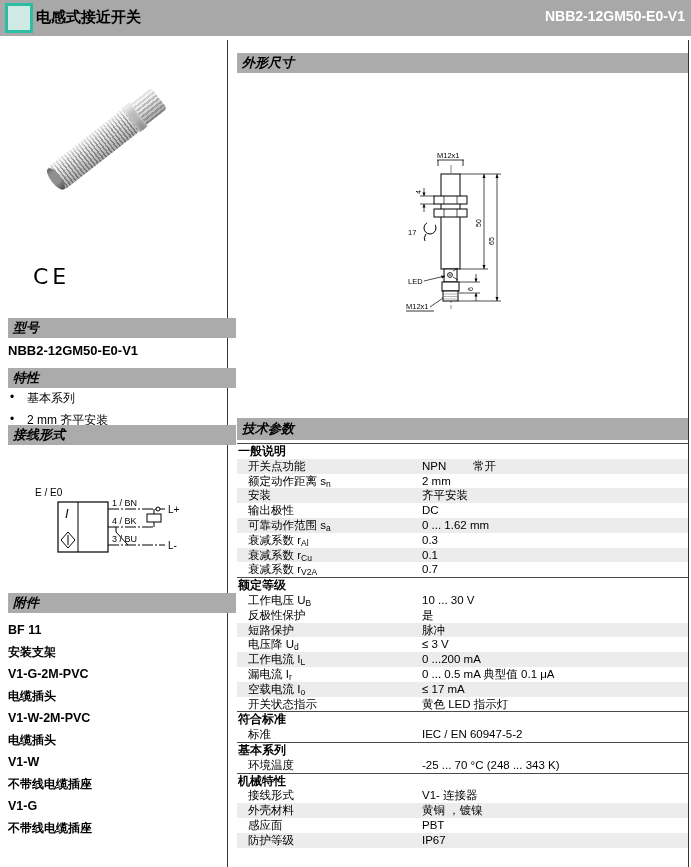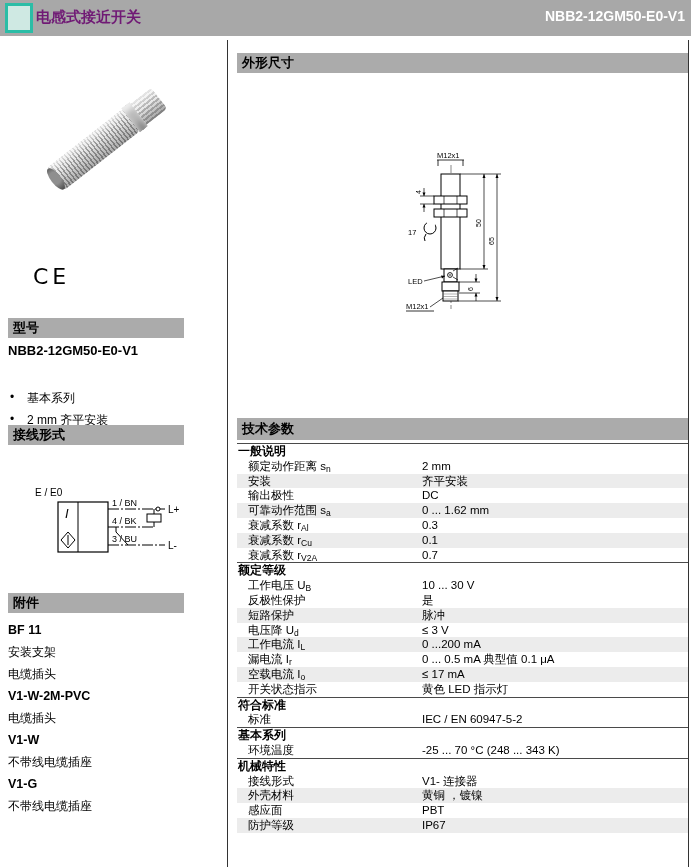--- a/index.html
+++ b/index.html
@@ -2,41 +2,41 @@
 <html><head>
 <meta charset="utf-8">
 <style>
   html,body{margin:0;padding:0;background:#fff;}
   #page{position:relative;width:691px;height:867px;background:#fff;overflow:hidden;
         font-family:"Liberation Sans","DejaVu Sans",sans-serif;color:#000;}
 
   
   .tophdr{position:absolute;left:0;top:0;width:691px;height:36px;background:#a8a8a8;}
   .logo{position:absolute;left:5px;top:3px;width:22px;height:24px;background:#cfe9e3;border:3px solid #2bbda6;}
-  .tophdr-title{position:absolute;left:36px;top:8px;font-size:15px;font-weight:bold;color:#701a75;}
+  .tophdr-title{position:absolute;left:36px;top:8px;font-size:15px;font-weight:bold;color:#000000;}
   .tophdr-pn{position:absolute;right:6px;top:8px;font-size:14px;font-weight:bold;color:#fff;}
 
   
   .vline{position:absolute;top:40px;bottom:0;width:1px;background:#333;}
   .vline.mid{left:227px;} .vline.right{left:688px;}
 
   
   .bar{position:absolute;background:#ababab;font-weight:bold;font-size:13px;
-       line-height:20px;padding-left:5px;box-sizing:border-box;height:20px;}
-  .bar.left{left:8px;width:176px;}
+       line-height:20px;padding-left:5px;box-sizing:border-box;height:20px;font-style:italic;}
+  .bar.left{left:8px;width:228px;}
   .bar.right{left:237px;width:451px;}
 
   
   .model-value{position:absolute;left:8px;top:343px;font-size:13px;font-weight:bold;}
   .features{position:absolute;left:10px;top:390px;font-size:12px;}
   .feature-item{margin-bottom:5px;display:flex;}
   .feature-item .bullet{width:17px;}
   .accessories{position:absolute;left:8px;top:616px;width:210px;}
   .acc-name{font-size:12.5px;font-weight:bold;margin:6px 0 0 0;line-height:16px;}
-  .acc-desc{font-size:12px;margin:6px 0 0 0;line-height:16px;}
+  .acc-desc{font-size:12px;margin:6px 0 0 0;line-height:16px;font-weight:bold;}
 
   
   .photo{position:absolute;left:52px;top:168px;width:138px;height:28px;
          transform:rotate(-38deg);transform-origin:left center;}
   .photo .face{position:absolute;left:0;top:1px;width:10px;height:26px;border-radius:50%;
          background:radial-gradient(circle at 45% 45%,#8f8f8f 0 40%,#4e4e4e 90%);}
   .photo .body{position:absolute;left:5px;top:0;width:95px;height:28px;border-radius:3px;
          background:repeating-linear-gradient(90deg,#9a9a9a 0 1.5px,#e6e6e6 1.5px 3.5px);}
   .photo .body:after{content:"";position:absolute;inset:0;border-radius:3px;
          background:linear-gradient(180deg,rgba(255,255,255,.75),rgba(255,255,255,0) 35%,rgba(0,0,0,.28));}
@@ -84,20 +84,21 @@
     <div class="body"></div>
     <div class="face"></div>
     <div class="collar"></div>
     <div class="connector"></div>
   </div>
   <div class="ce">CE</div>
 
   <div class="bar left" style="top:318px">型号</div>
   <div class="model-value">NBB2-12GM50-E0-V1</div>
 
+  <div class="bar left" style="top:368px">特性</div>
   <div class="features">
       <div class="feature-item">
         <span class="bullet">•</span>
         <span>基本系列</span>
       </div>
       <div class="feature-item">
         <span class="bullet">•</span>
         <span>2 mm 齐平安装</span>
       </div>
     </div>
@@ -130,20 +131,21 @@
 
     <line x1="80" y1="63" x2="137" y2="63" stroke="#000" stroke-width="1" stroke-dasharray="11 2 2 2"></line>
     <text x="84" y="60" font-size="9">3 / BU</text>
     <text x="140" y="67" font-size="10">L-</text>
   </svg>
 
   <div class="bar left" style="top:593px">附件</div>
   <div class="accessories">
       <div class="acc-name">BF 11</div>
       <div class="acc-desc">安装支架</div>
+      <div class="acc-name">V1-G-2M-PVC</div>
       <div class="acc-desc">电缆插头</div>
       <div class="acc-name">V1-W-2M-PVC</div>
       <div class="acc-desc">电缆插头</div>
       <div class="acc-name">V1-W</div>
       <div class="acc-desc">不带线电缆插座</div>
       <div class="acc-name">V1-G</div>
       <div class="acc-desc">不带线电缆插座</div>
     </div>
 
   <div class="bar right" style="top:53px">外形尺寸</div>
@@ -219,20 +221,25 @@
     <text x="6" y="162" font-size="7.5">M12x1</text>
     <line x1="6" y1="164" x2="34" y2="164" stroke="#000" stroke-width="0.8"></line>
     <line x1="30" y1="160" x2="43" y2="151" stroke="#000" stroke-width="0.7"></line>
   </svg>
 
   <div class="bar right" style="top:418px;height:22px;line-height:22px;">技术参数</div>
   <div class="tech-table">
       <div class="trow section">
         <span class="lbl">一般说明</span>
       </div>
+      <div class="trow alt">
+        <span class="lbl">开关点功能</span>
+        <span class="val">NPN</span>
+        <span class="val2">常开</span>
+      </div>
       <div class="trow ">
         <span class="lbl">额定动作距离 s<sub class="s">n</sub></span>
         <span class="val">2 mm</span>
       </div>
       <div class="trow alt">
         <span class="lbl">安装</span>
         <span class="val">齐平安装</span>
       </div>
       <div class="trow ">
         <span class="lbl">输出极性</span>

